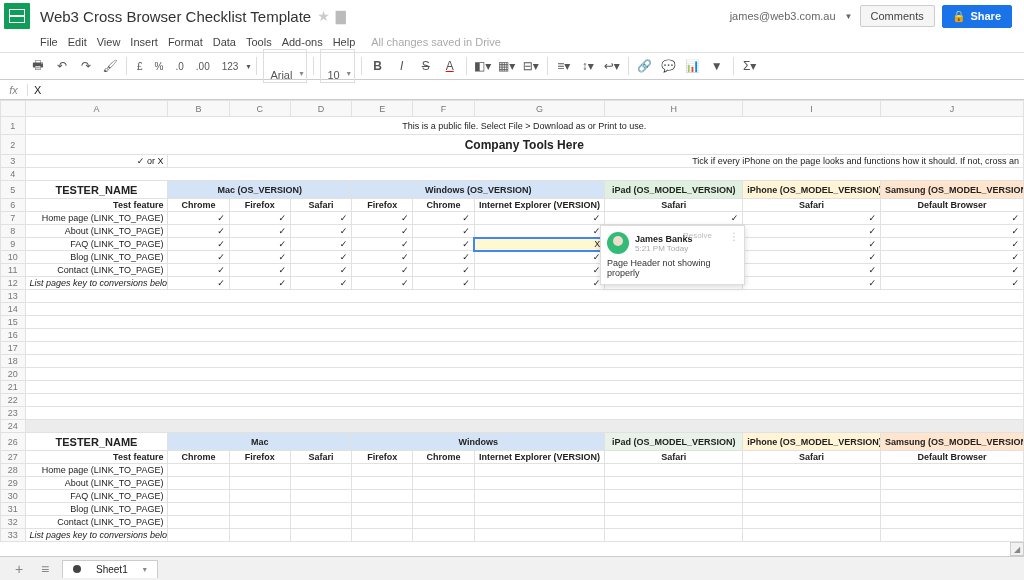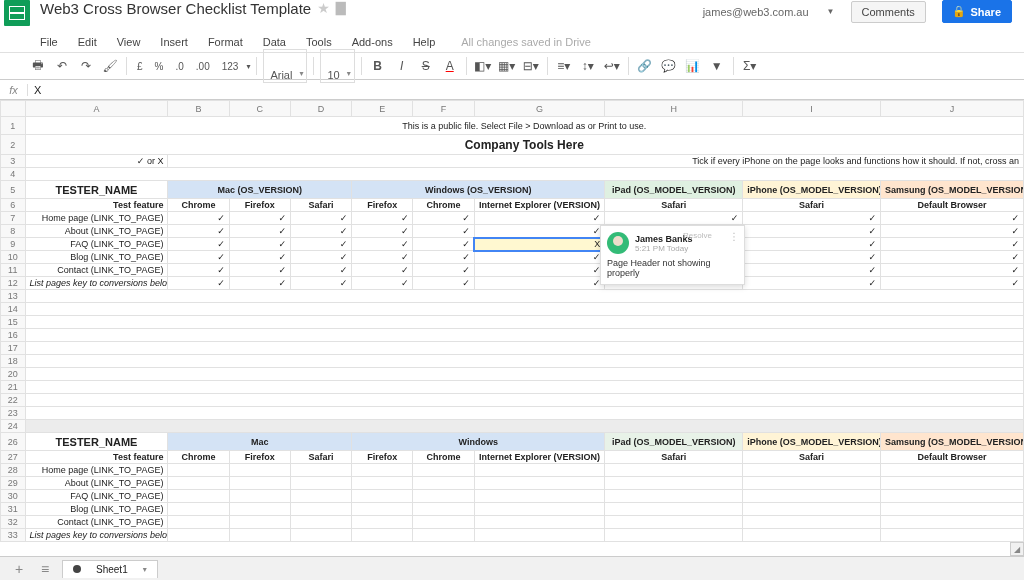--- a/index.html
+++ b/index.html
@@ -1,33 +1,33 @@
 <!DOCTYPE html>
 <html><head>
 <meta charset="utf-8">
 <style>
 * { margin: 0; padding: 0; box-sizing: border-box; }
 body { font-family: Arial, sans-serif; font-size: 11px; color: #222; overflow: hidden; width: 1024px; height: 580px; position: relative; background: #fff; }
 
 
-.titlebar { display: flex; align-items: flex-start; height: 32px; padding-left: 4px; }
+.titlebar { display: flex; align-items: center; height: 32px; padding-left: 4px; }
 .app-icon { width: 26px; height: 26px; background: #0f9d58; margin-right: 10px; border-radius: 1px; position: relative; }
 .app-icon::before { content: ''; position: absolute; left: 5px; right: 5px; top: 6px; bottom: 6px; border: 1.5px solid #fff; }
 .app-icon::after { content: ''; position: absolute; left: 5px; right: 5px; top: 12px; height: 1.5px; background: #fff; }
 .doc-title { font-size: 15px; color: #333; font-weight: 400; }
 .star-icon { margin: 0 6px; color: #ccc; font-size: 14px; }
 .folder-icon { color: #bbb; font-size: 13px; }
-.titlebar-right { margin-left: auto; display: flex; align-items: center; gap: 16px; padding-right: 12px; }
+.titlebar-right { margin-left: auto; display: flex; align-items: center; gap: 7px; padding-right: 12px; }
 .user-email { color: #666; font-size: 11px; }
 .caret-down { font-size: 8px; color: #666; margin-left: 2px; }
 .comments-btn { background: #f5f5f5; border: 1px solid #ccc; padding: 4px 10px; font-size: 11px; color: #444; border-radius: 2px; cursor: pointer; }
 .share-btn { background: #1a73e8; border: 1px solid #1a73e8; color: #fff; padding: 4px 10px; font-size: 11px; font-weight: bold; border-radius: 2px; display: flex; align-items: center; gap: 4px; cursor: pointer; }
 
 
-.menubar { display: flex; align-items: center; padding-left: 40px; height: 20px; gap: 20px; font-size: 11px; color: #444; }
+.menubar { display: flex; align-items: center; padding-left: 40px; height: 20px; gap: 10px; font-size: 11px; color: #444; }
 .menubar span { cursor: pointer; }
 .drive-status { color: #aaa; margin-left: 6px; }
 
 
 .toolbar { height: 28px; border-top: 1px solid #e0e0e0; border-bottom: 1px solid #ccc; display: flex; align-items: center; padding: 0 28px; gap: 4px; font-size: 11px; color: #555; }
 .toolbar .tb { width: 20px; height: 20px; display: inline-flex; align-items: center; justify-content: center; cursor: pointer; font-size: 12px; }
 .toolbar .sep { width: 1px; height: 18px; background: #ddd; margin: 0 2px; }
 .toolbar .wide { width: auto; padding: 0 4px; font-size: 10px; }
 .font-sel { border: 1px solid #ddd; padding: 19px 14px 1px 6px; font-size: 11px; position: relative; }
 .font-sel::after { content: '▾'; position: absolute; right: 3px; font-size: 8px; color: #888; }

